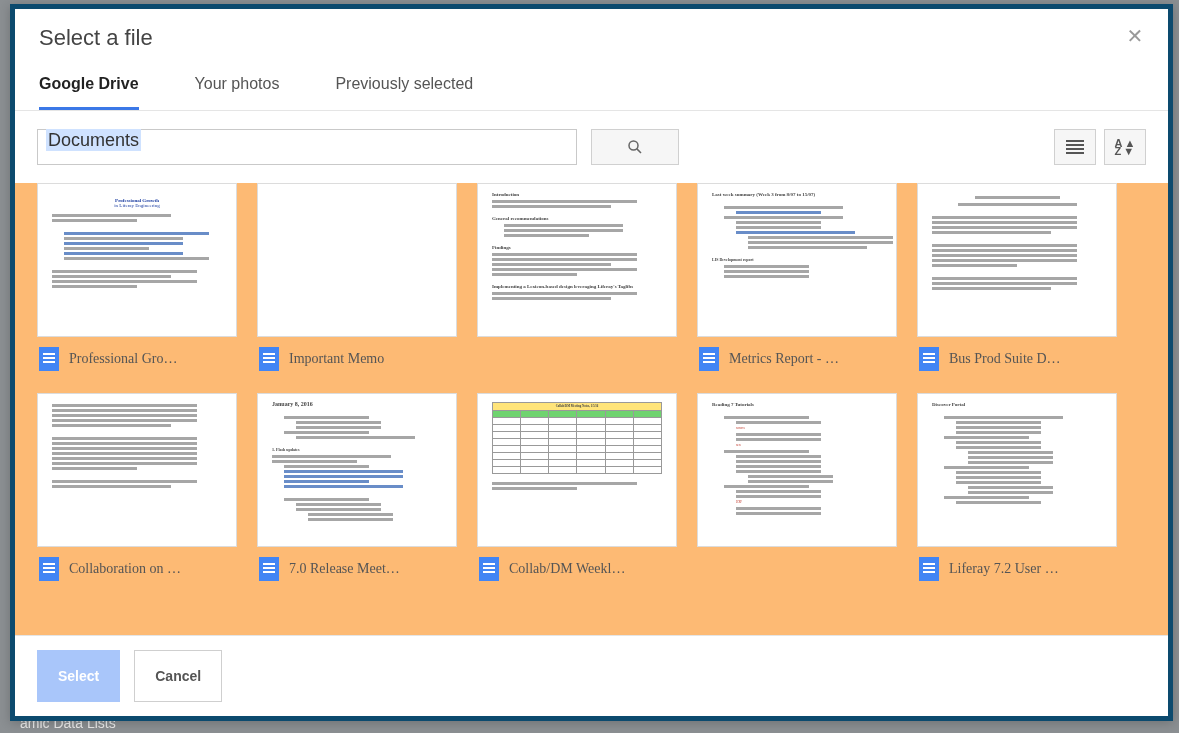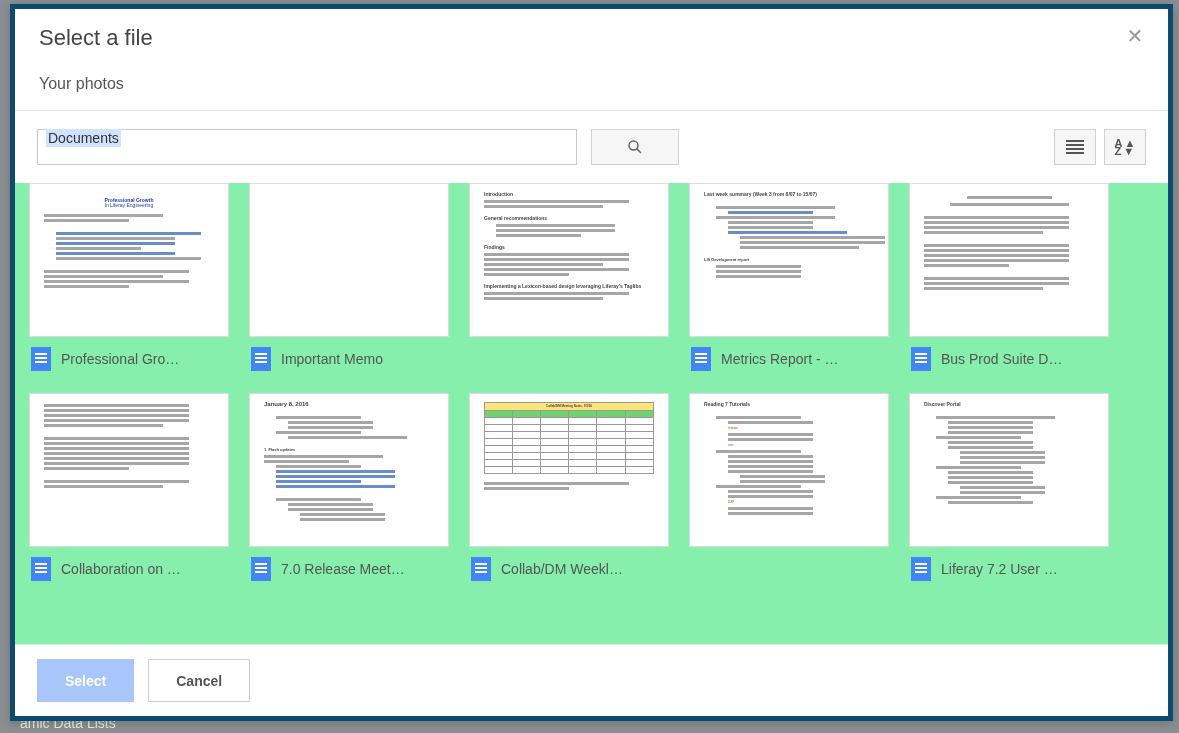--- a/index.html
+++ b/index.html
@@ -41,21 +41,21 @@
     padding:18px 22px;
     display:flex; align-items:center;
     background:#fff;
   }
   .search-box {
     flex:0 0 540px;
     height:36px;
     border:1px solid #c9c9c9;
     background:#fff;
     padding:0 8px;
-    font-size:14px;
+    font-size:18px;
     color:#333;
   }
   .search-box .sel { background:#cfe2ff; padding:1px 2px;}
   .search-btn {
     width:88px; height:36px; margin-left:14px;
     border:1px solid #d0d0d0; background:#f6f6f6;
     display:flex; align-items:center; justify-content:center; cursor:pointer;
   }
   .spacer { flex:1; }
   .icon-btn {
@@ -67,22 +67,23 @@
 
   
   .lvicon { width:18px; height:14px; display:flex; flex-direction:column; justify-content:space-between;}
   .lvicon span { height:2px; background:#555; }
   
   .sorticon { font-size:11px; line-height:8px; text-align:center; display:flex; flex-direction:column; }
   .sorticon .row { display:flex; align-items:center; gap:2px; }
 
   
   .body-scroll {
-    flex:1; overflow-y:scroll; background:#86efac; padding:0 22px 22px 14px;
+    flex:1; overflow-y:scroll; background:#fdba74; padding:0 22px 22px 22px;
     position:relative;
+    font-family:Liberation Serif, serif;
   }
   .body-scroll::-webkit-scrollbar { width:16px; }
   .body-scroll::-webkit-scrollbar-track { background:#f1f1f1; }
   .body-scroll::-webkit-scrollbar-thumb { background:#c3c3c3; }
   .grid { display:flex; flex-wrap:wrap; gap:20px; }
   .file {
     width:200px;
   }
   .thumb {
     width:200px; height:154px;
@@ -124,21 +125,21 @@
   .caption span { font-size:14px; color:#555; white-space:nowrap; overflow:hidden; text-overflow:ellipsis; }
 
   
   .footer {
     border-top:1px solid #e5e5e5;
     padding:14px 22px;
     display:flex; gap:14px;
     background:#fff;
   }
   .btn {
-    height:43px; padding:0 27px;
+    height:52px; padding:0 20px;
     border:1px solid transparent; cursor:pointer;
     font-size:14px; font-weight:700;
     display:flex; align-items:center;
   }
   .btn.primary { background:#a9c6fa; color:#fff; }
   .btn.secondary { background:#fff; color:#555; border-color:#cfcfcf; }
 
   
   .bleak { position:absolute; left:16px; bottom:0; color:#e9e9e9; font-size:14px; padding:2px 4px;}
 </style>
@@ -149,21 +150,23 @@
   <div class="bleak">amic Data Lists</div>
 
   <div class="modal">
 
     <div class="hdr">
       <div class="title-row">
         <h1>Select a file</h1>
         <div class="close">✕</div>
       </div>
       <div class="tabs">
+        <div class="tab active">Google Drive</div>
         <div class="tab">Your photos</div>
+        <div class="tab">Previously selected</div>
       </div>
     </div>
 
     <div class="toolbar">
       <div class="search-box">
         <span class="sel">Documents</span>
       </div>
       <div class="search-btn">
         <svg width="18" height="18" viewBox="0 0 24 24" fill="none" stroke="#666" stroke-width="2">
           <circle cx="10" cy="10" r="6"></circle>

